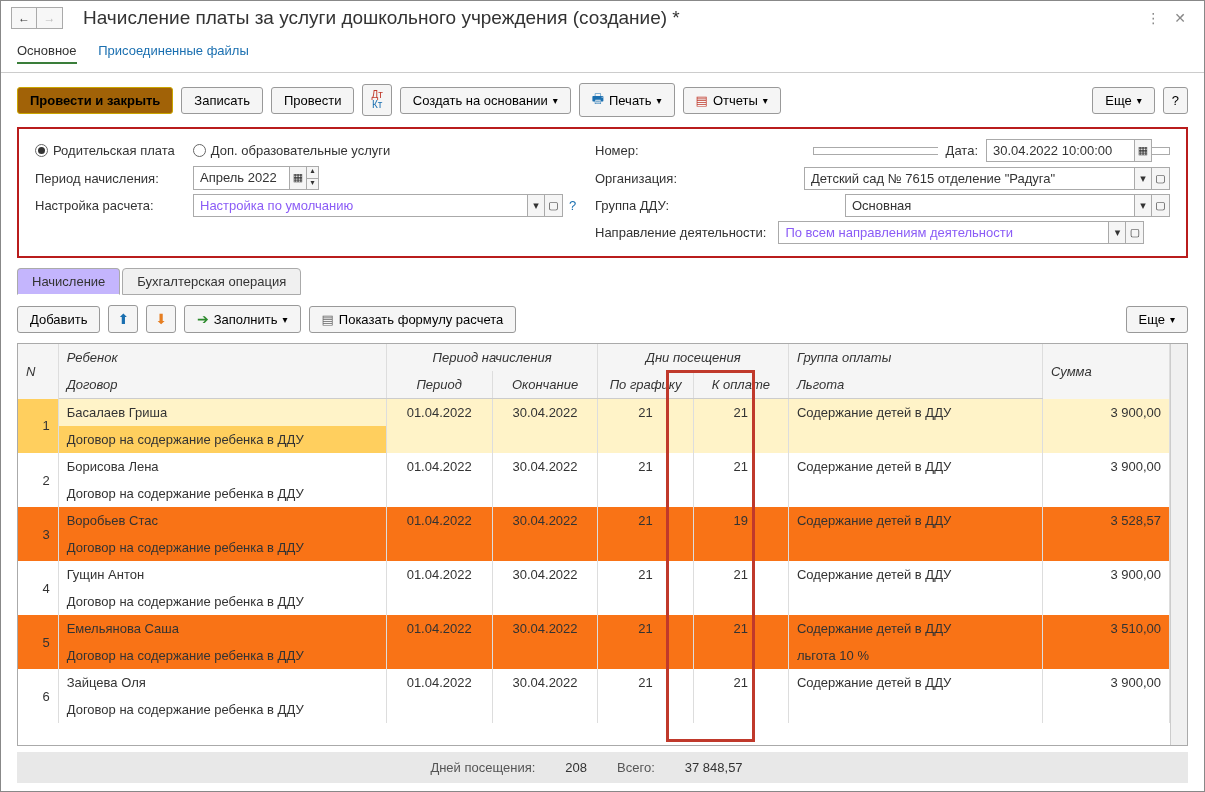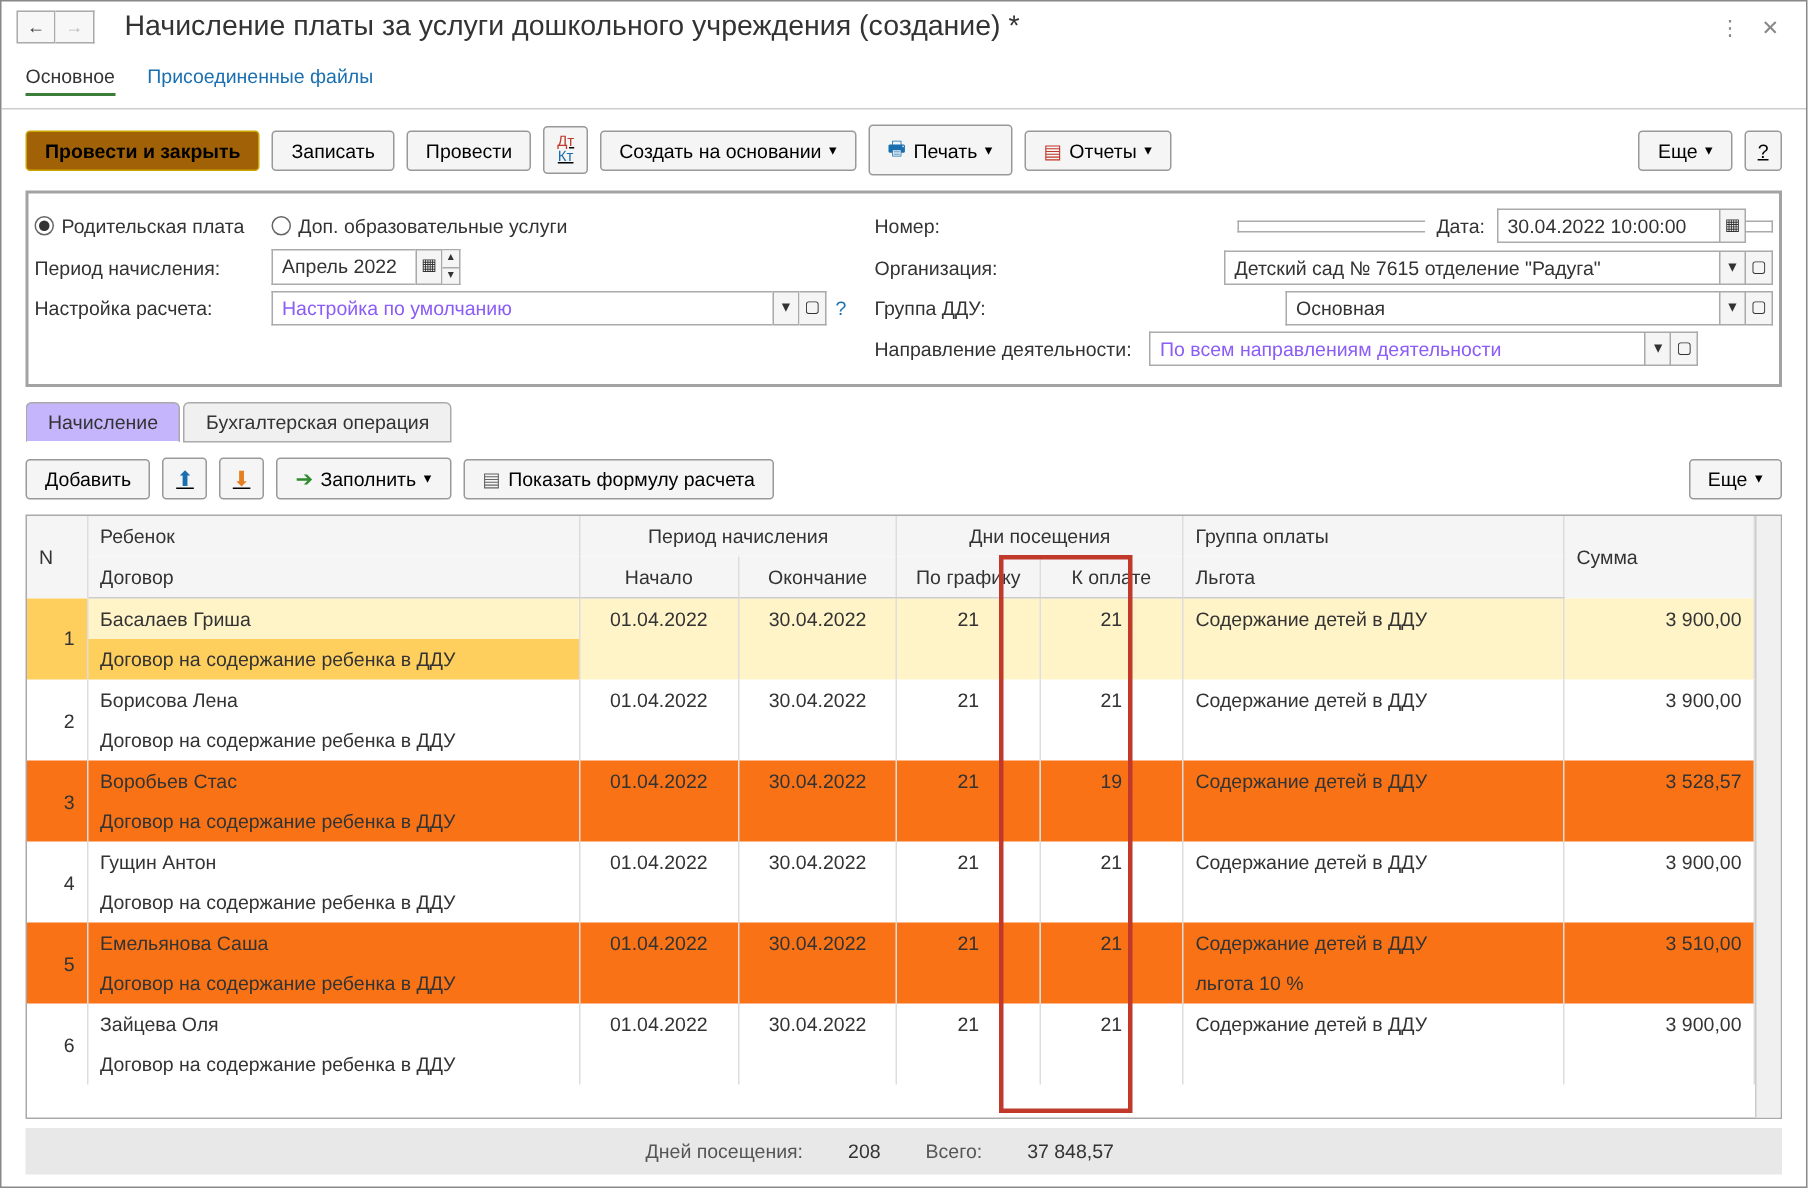--- a/index.html
+++ b/index.html
@@ -71,27 +71,27 @@
     display: inline-flex;
     align-items: center;
     gap: 5px;
     white-space: nowrap;
   }
   .btn.yellow {
     background: #a16207;
     border-color: #caa500;
     font-weight: bold;
   }
-  .btn.icon-only { padding: 5px 8px; text-decoration: underline; }
+  .btn.icon-only { padding: 5px 8px; }
   .btn .caret { font-size: 10px; }
   .toolbar-spacer { flex: 1; }
   .fields-box {
-    border: 2px solid #a3a3a3;
+    border: 2px solid #b91c1c;
     margin: 0 16px;
-    padding: 6px 4px 8px;
+    padding: 6px 16px 8px;
   }
   .row { display: flex; align-items: center; margin: 4px 0; }
   .row .col-left { width: 560px; display: flex; align-items: center; }
   .row .col-right { flex: 1; display: flex; align-items: center; }
   .label { margin-right: 8px; white-space: nowrap; }
   .radio { display: inline-flex; align-items: center; margin-right: 18px; cursor: pointer; }
   .radio .dot {
     width: 13px; height: 13px; border: 1px solid #666; border-radius: 50%;
     margin-right: 5px; position: relative;
   }
@@ -163,21 +163,21 @@
   }
   .grid-scroll { flex: 1; overflow: hidden; }
   table.grid {
     width: 100%; border-collapse: collapse; font-size: 13px;
     table-layout: fixed;
   }
   table.grid th, table.grid td {
     border-right: 1px solid #ddd; padding: 6px 8px; text-align: left;
   }
   table.grid thead th {
-    background: #f5f5f5; border-bottom: 1px solid #ccc; font-weight: normal;
+    background: #f5f5f5; border-bottom: 1px solid #ccc; font-weight: normal; font-style: italic;
   }
   table.grid thead tr:first-child th { border-bottom: none; }
   table.grid tbody tr td { border-bottom: none; }
   table.grid tbody tr.stripe td { background: #f97316; }
   table.grid tbody tr.selected td { background: #fff3c8; }
   table.grid tbody tr.selected td:first-child { background: #ffcf5e; }
   .col-n { width: 38px; text-align: right; }
   .col-child { width: 310px; }
   .col-date { width: 100px; text-align: center; }
   .col-days { width: 90px; text-align: center; }
@@ -385,21 +385,21 @@
       <tr>
         <th rowspan="2" class="col-n">N</th>
         <th>Ребенок</th>
         <th colspan="2" style="text-align:center;">Период начисления</th>
         <th colspan="2" style="text-align:center;">Дни посещения</th>
         <th>Группа оплаты</th>
         <th rowspan="2">Сумма</th>
       </tr>
       <tr>
         <th>Договор</th>
-        <th style="text-align:center;">Начало</th>
+        <th style="text-align:center;">Период</th>
         <th style="text-align:center;">Окончание</th>
         <th style="text-align:center;">По графику</th>
         <th style="text-align:center;">К оплате</th>
         <th>Льгота</th>
       </tr>
     </thead>
     <tbody id="grid-body">
           <tr class="selected">
             <td rowspan="2" class="col-n" style="text-align:right;">1</td>
     <td>Басалаев Гриша</td>

